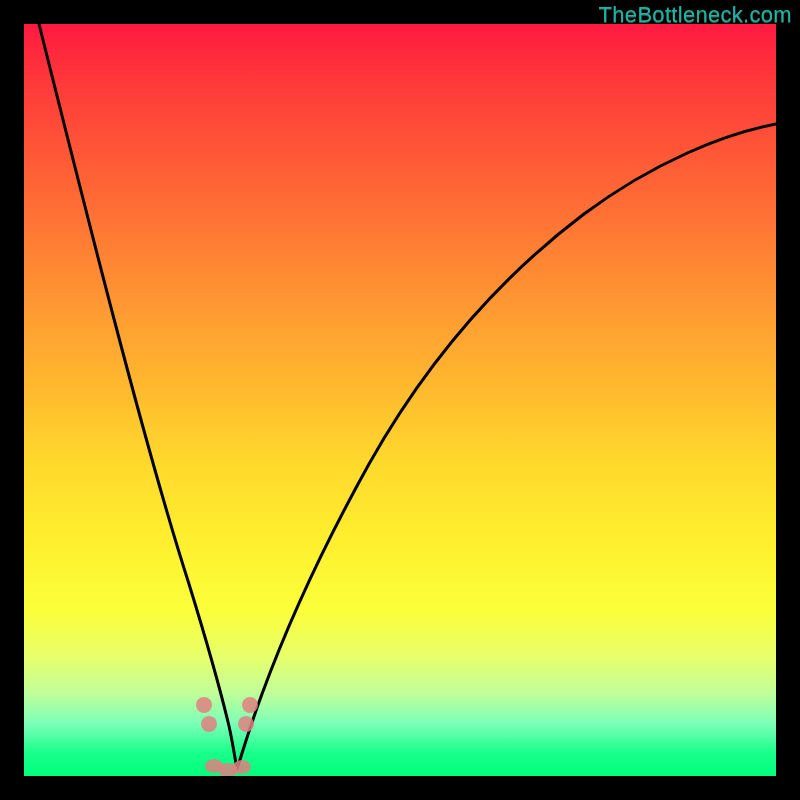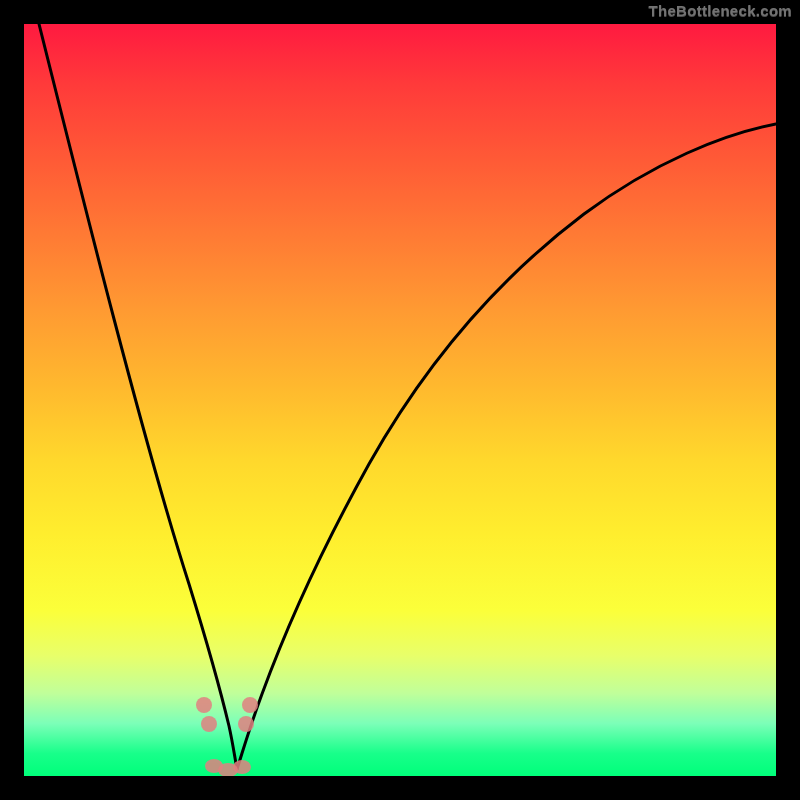--- a/index.html
+++ b/index.html
@@ -32,23 +32,23 @@
       #c0ff9a 89%,
       #7cffb8 93%,
       #18ff8a 97%,
       #00ff7a 100%
     );
   }
   .watermark {
     position: absolute;
     top: 2px;
     right: 8px;
-    font-size: 15px;
-    font-weight: 700;
-    color: #737373;
+    font-size: 22px;
+    font-weight: 400;
+    color: #14b8a6;
     text-shadow: 0 1px 0 rgba(255,255,255,0.3);
     letter-spacing: 0.3px;
   }
   svg.curves {
     position: absolute;
     left: 0;
     top: 0;
     width: 752px;
     height: 752px;
   }

